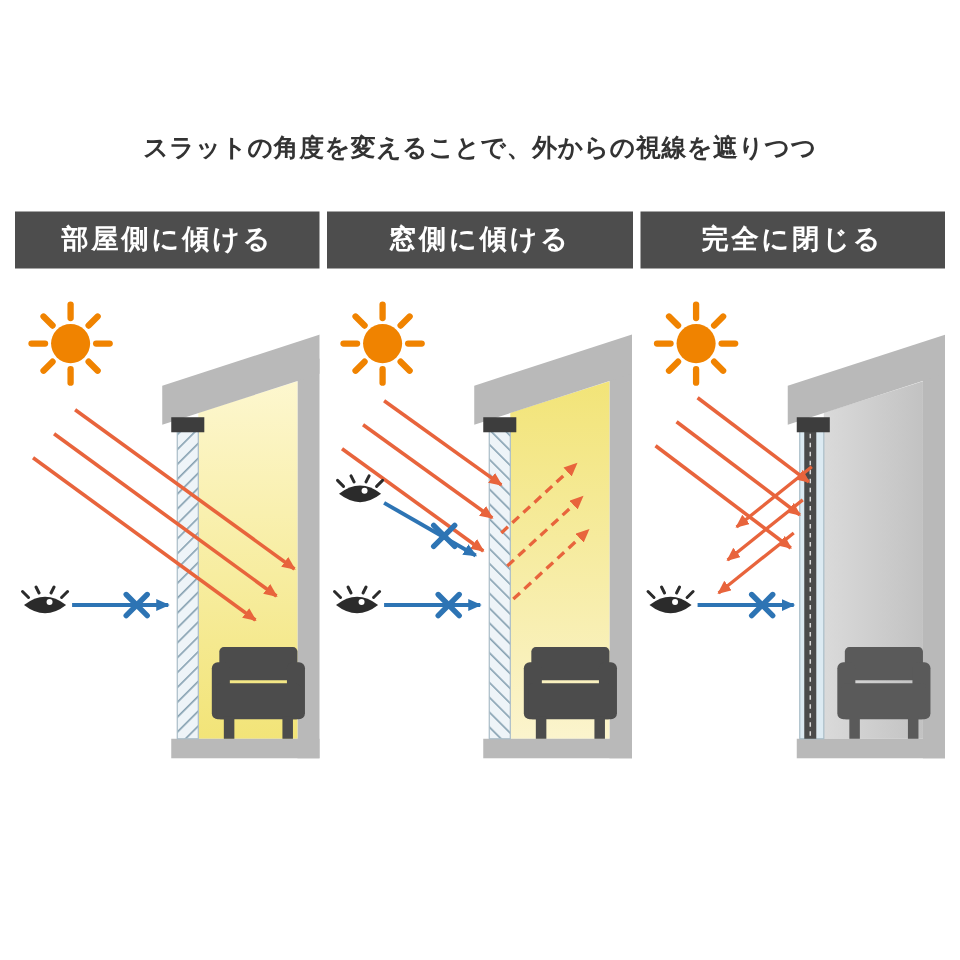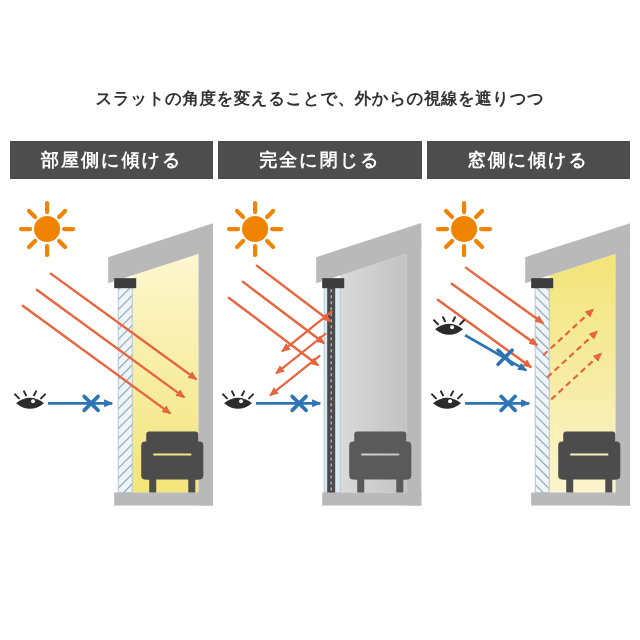--- a/index.html
+++ b/index.html
@@ -108,102 +108,20 @@
         <line x1="38" y1="224" x2="102" y2="224" stroke="#2d74b4" stroke-width="2.6" marker-end="url(#ba-p1)"></line>
         <g stroke="#2d74b4" stroke-width="3.6" stroke-linecap="round">
           <line x1="74" y1="217" x2="88" y2="231"></line>
             <line x1="88" y1="217" x2="74" y2="231"></line>
         </g>
       </svg>
     </section>
 
     <section class="panel">
       <header class="panel-header">
-        <span>完全に閉じる</span>
-      </header>
-      <svg viewBox="0 0 203 358">
-        <defs>
-          <linearGradient id="room-p3" x1="0" y1="0" x2="1" y2="0">
-            <stop offset="0" stop-color="#dadada"></stop>
-              <stop offset="1" stop-color="#c2c2c2"></stop>
-          </linearGradient>
-          <marker id="oa-p3" markerUnits="userSpaceOnUse" markerWidth="10" markerHeight="9" refX="8" refY="4" orient="auto">
-            <path d="M0,0 L9,4 L0,8 Z" fill="#e8643c"></path>
-          </marker>
-          <marker id="ba-p3" markerUnits="userSpaceOnUse" markerWidth="10" markerHeight="9" refX="8" refY="4" orient="auto">
-            <path d="M0,0 L9,4 L0,8 Z" fill="#2d74b4"></path>
-          </marker>
-        </defs>
-
-        <g>
-          <circle cx="37" cy="50" r="13" fill="#f08300"></circle>
-          <g stroke="#f08300" stroke-width="4.2" stroke-linecap="round">
-            <line x1="54" y1="50" x2="63" y2="50"></line>
-              <line x1="49" y1="62" x2="55" y2="68"></line>
-            <line x1="37" y1="67" x2="37" y2="76"></line>
-              <line x1="25" y1="62" x2="19" y2="68"></line>
-            <line x1="20" y1="50" x2="11" y2="50"></line>
-              <line x1="25" y1="38" x2="19" y2="32"></line>
-            <line x1="37" y1="33" x2="37" y2="24"></line>
-              <line x1="49" y1="38" x2="55" y2="32"></line>
-          </g>
-        </g>
-
-        <rect x="188" y="60" width="15" height="266" fill="#b9b9b9"></rect>
-        <polygon points="122,96 188,75 188,313 122,313" fill="url(#room-p3)"></polygon>
-        <rect x="104" y="313" width="99" height="13" fill="#b9b9b9"></rect>
-        <polygon points="98,78 203,44 203,70 98,104" fill="#b9b9b9"></polygon>
-
-        <g>
-          <rect x="106" y="106" width="16" height="207" fill="#dceaf2" stroke="#a9bcc7" stroke-width="0.8"></rect>
-          <rect x="109" y="108" width="8" height="205" fill="#4a4a4a"></rect>
-          <line x1="113" y1="110" x2="113" y2="311" stroke="#d9d9d9" stroke-width="1" stroke-dasharray="3 3"></line>
-          <rect x="104" y="99" width="22" height="10" fill="#3d3d3d"></rect>
-        </g>
-
-        <g fill="#5a5a5a">
-          <rect x="136" y="252" width="52" height="22" rx="3"></rect>
-          <rect x="131" y="262" width="12" height="38" rx="4"></rect>
-          <rect x="181" y="262" width="12" height="38" rx="4"></rect>
-          <rect x="134" y="276" width="56" height="24" rx="3"></rect>
-          <rect x="139" y="298" width="7" height="15"></rect>
-          <rect x="178" y="298" width="7" height="15"></rect>
-        </g>
-
-        <g stroke="#e8643c" stroke-width="2.4" fill="none">
-          <line x1="10" y1="118" x2="100" y2="186" marker-end="url(#oa-p3)"></line>
-          <line x1="24" y1="102" x2="106" y2="164" marker-end="url(#oa-p3)"></line>
-          <line x1="38" y1="86" x2="112" y2="142" marker-end="url(#oa-p3)"></line>
-        </g>
-        <g stroke="#e8643c" stroke-width="2.2" fill="none">
-          <line x1="114" y1="132" x2="64" y2="172" marker-end="url(#oa-p3)"></line>
-          <line x1="108" y1="154" x2="58" y2="194" marker-end="url(#oa-p3)"></line>
-          <line x1="102" y1="176" x2="52" y2="216" marker-end="url(#oa-p3)"></line>
-        </g>
-
-        <g transform="translate(20,224)" fill="#2b2b2b" stroke="#2b2b2b">
-          <path d="M-14,0 Q0,-11 14,0 Q0,11 -14,0 Z" stroke="none"></path>
-          <g stroke-width="2" stroke-linecap="round" fill="none">
-            <line x1="-11" y1="-5" x2="-15" y2="-9"></line>
-              <line x1="-4" y1="-8" x2="-6" y2="-12"></line>
-            <line x1="4" y1="-8" x2="6" y2="-12"></line>
-              <line x1="11" y1="-5" x2="15" y2="-9"></line>
-          </g>
-          <circle cx="3" cy="-2" r="2" fill="#ffffff" stroke="none"></circle>
-        </g>
-        <line x1="38" y1="224" x2="102" y2="224" stroke="#2d74b4" stroke-width="2.6" marker-end="url(#ba-p3)"></line>
-        <g stroke="#2d74b4" stroke-width="3.6" stroke-linecap="round">
-          <line x1="74" y1="217" x2="88" y2="231"></line>
-            <line x1="88" y1="217" x2="74" y2="231"></line>
-        </g>
-      </svg>
-    </section>
-
-    <section class="panel">
-      <header class="panel-header">
         <span>窓側に傾ける</span>
       </header>
       <svg viewBox="0 0 203 358">
         <defs>
           <linearGradient id="room-p2" x1="0" y1="0" x2="0" y2="1">
             <stop offset="0" stop-color="#f2e478"></stop>
               <stop offset="1" stop-color="#fbf4cd"></stop>
           </linearGradient>
           <pattern id="hatch-p2" width="7" height="7" patternUnits="userSpaceOnUse" patternTransform="rotate(-45)">
             <rect width="7" height="7" fill="#eef4f8"></rect>
@@ -288,14 +206,96 @@
           <circle cx="3" cy="-2" r="2" fill="#ffffff" stroke="none"></circle>
         </g>
         <line x1="38" y1="224" x2="102" y2="224" stroke="#2d74b4" stroke-width="2.6" marker-end="url(#ba-p2)"></line>
         <g stroke="#2d74b4" stroke-width="3.6" stroke-linecap="round">
           <line x1="74" y1="217" x2="88" y2="231"></line>
             <line x1="88" y1="217" x2="74" y2="231"></line>
         </g>
       </svg>
     </section>
 
+    <section class="panel">
+      <header class="panel-header">
+        <span>完全に閉じる</span>
+      </header>
+      <svg viewBox="0 0 203 358">
+        <defs>
+          <linearGradient id="room-p3" x1="0" y1="0" x2="1" y2="0">
+            <stop offset="0" stop-color="#dadada"></stop>
+              <stop offset="1" stop-color="#c2c2c2"></stop>
+          </linearGradient>
+          <marker id="oa-p3" markerUnits="userSpaceOnUse" markerWidth="10" markerHeight="9" refX="8" refY="4" orient="auto">
+            <path d="M0,0 L9,4 L0,8 Z" fill="#e8643c"></path>
+          </marker>
+          <marker id="ba-p3" markerUnits="userSpaceOnUse" markerWidth="10" markerHeight="9" refX="8" refY="4" orient="auto">
+            <path d="M0,0 L9,4 L0,8 Z" fill="#2d74b4"></path>
+          </marker>
+        </defs>
+
+        <g>
+          <circle cx="37" cy="50" r="13" fill="#f08300"></circle>
+          <g stroke="#f08300" stroke-width="4.2" stroke-linecap="round">
+            <line x1="54" y1="50" x2="63" y2="50"></line>
+              <line x1="49" y1="62" x2="55" y2="68"></line>
+            <line x1="37" y1="67" x2="37" y2="76"></line>
+              <line x1="25" y1="62" x2="19" y2="68"></line>
+            <line x1="20" y1="50" x2="11" y2="50"></line>
+              <line x1="25" y1="38" x2="19" y2="32"></line>
+            <line x1="37" y1="33" x2="37" y2="24"></line>
+              <line x1="49" y1="38" x2="55" y2="32"></line>
+          </g>
+        </g>
+
+        <rect x="188" y="60" width="15" height="266" fill="#b9b9b9"></rect>
+        <polygon points="122,96 188,75 188,313 122,313" fill="url(#room-p3)"></polygon>
+        <rect x="104" y="313" width="99" height="13" fill="#b9b9b9"></rect>
+        <polygon points="98,78 203,44 203,70 98,104" fill="#b9b9b9"></polygon>
+
+        <g>
+          <rect x="106" y="106" width="16" height="207" fill="#dceaf2" stroke="#a9bcc7" stroke-width="0.8"></rect>
+          <rect x="109" y="108" width="8" height="205" fill="#4a4a4a"></rect>
+          <line x1="113" y1="110" x2="113" y2="311" stroke="#d9d9d9" stroke-width="1" stroke-dasharray="3 3"></line>
+          <rect x="104" y="99" width="22" height="10" fill="#3d3d3d"></rect>
+        </g>
+
+        <g fill="#5a5a5a">
+          <rect x="136" y="252" width="52" height="22" rx="3"></rect>
+          <rect x="131" y="262" width="12" height="38" rx="4"></rect>
+          <rect x="181" y="262" width="12" height="38" rx="4"></rect>
+          <rect x="134" y="276" width="56" height="24" rx="3"></rect>
+          <rect x="139" y="298" width="7" height="15"></rect>
+          <rect x="178" y="298" width="7" height="15"></rect>
+        </g>
+
+        <g stroke="#e8643c" stroke-width="2.4" fill="none">
+          <line x1="10" y1="118" x2="100" y2="186" marker-end="url(#oa-p3)"></line>
+          <line x1="24" y1="102" x2="106" y2="164" marker-end="url(#oa-p3)"></line>
+          <line x1="38" y1="86" x2="112" y2="142" marker-end="url(#oa-p3)"></line>
+        </g>
+        <g stroke="#e8643c" stroke-width="2.2" fill="none">
+          <line x1="114" y1="132" x2="64" y2="172" marker-end="url(#oa-p3)"></line>
+          <line x1="108" y1="154" x2="58" y2="194" marker-end="url(#oa-p3)"></line>
+          <line x1="102" y1="176" x2="52" y2="216" marker-end="url(#oa-p3)"></line>
+        </g>
+
+        <g transform="translate(20,224)" fill="#2b2b2b" stroke="#2b2b2b">
+          <path d="M-14,0 Q0,-11 14,0 Q0,11 -14,0 Z" stroke="none"></path>
+          <g stroke-width="2" stroke-linecap="round" fill="none">
+            <line x1="-11" y1="-5" x2="-15" y2="-9"></line>
+              <line x1="-4" y1="-8" x2="-6" y2="-12"></line>
+            <line x1="4" y1="-8" x2="6" y2="-12"></line>
+              <line x1="11" y1="-5" x2="15" y2="-9"></line>
+          </g>
+          <circle cx="3" cy="-2" r="2" fill="#ffffff" stroke="none"></circle>
+        </g>
+        <line x1="38" y1="224" x2="102" y2="224" stroke="#2d74b4" stroke-width="2.6" marker-end="url(#ba-p3)"></line>
+        <g stroke="#2d74b4" stroke-width="3.6" stroke-linecap="round">
+          <line x1="74" y1="217" x2="88" y2="231"></line>
+            <line x1="88" y1="217" x2="74" y2="231"></line>
+        </g>
+      </svg>
+    </section>
+
   </div>
 </div>
 
 </body></html>

